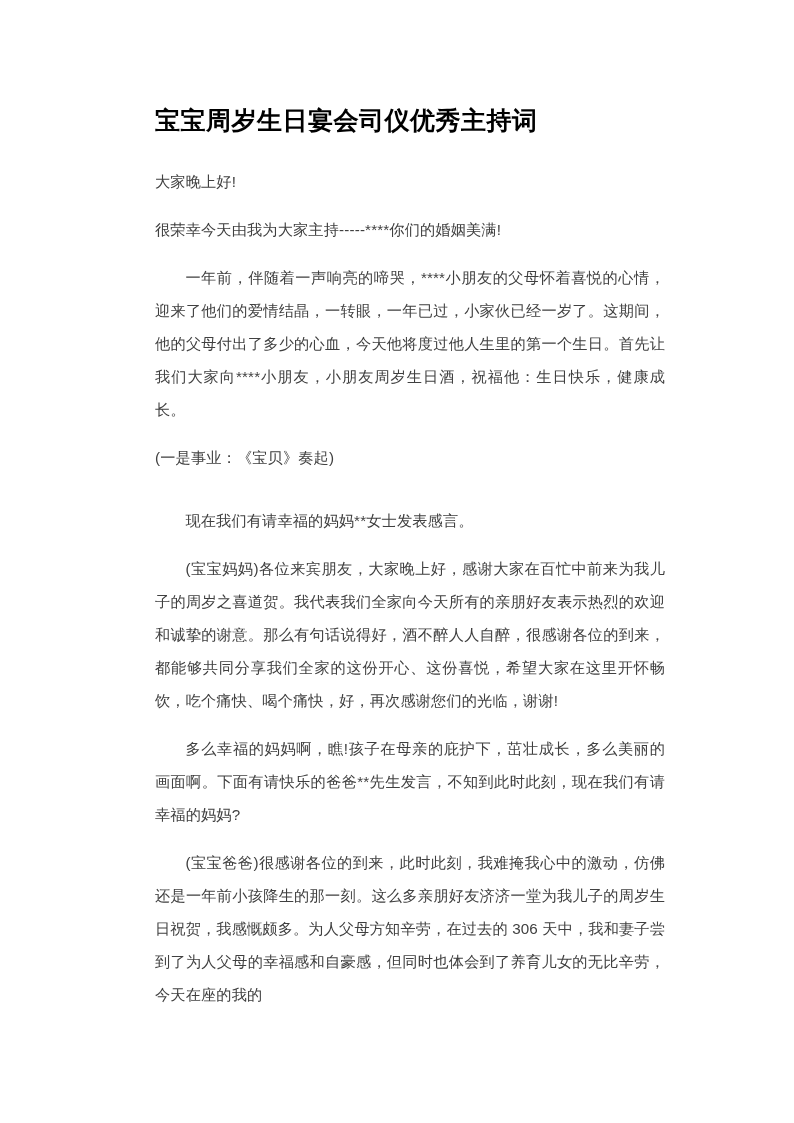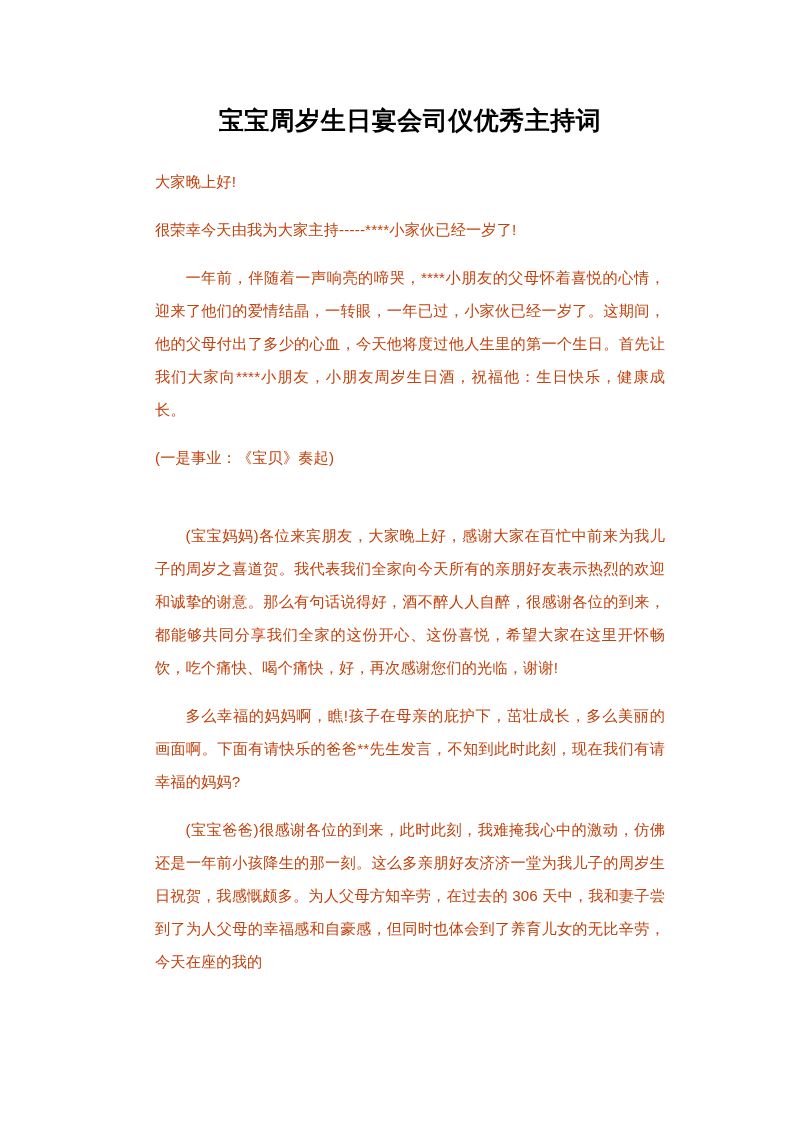--- a/index.html
+++ b/index.html
@@ -21,31 +21,31 @@
     left: 155px;
     top: 0;
     width: 510px;
   }
   .doc-title {
     font-family: "Liberation Sans", "DejaVu Sans", sans-serif;
     font-weight: bold;
     font-size: 25px;
     line-height: 34px;
     color: #000000;
-    text-align: center;
+    text-align: left;
     margin: 0;
     padding-top: 103px;
     letter-spacing: 0.5px;
     white-space: nowrap;
   }
   .para {
     font-family: "Liberation Sans", "DejaVu Sans", sans-serif;
     font-size: 15.2px;
     line-height: 33px;
-    color: #c2410c;
+    color: #404040;
     text-align: justify;
     text-justify: inter-ideograph;
     margin: 0;
     padding: 0;
     letter-spacing: 0.15px;
   }
   .para.indent {
     text-indent: 2em;
   }
   .gap-after-title { height: 28px; }
@@ -57,31 +57,32 @@
 <div class="page">
   <div class="content">
 
     <h1 class="doc-title">宝宝周岁生日宴会司仪优秀主持词</h1>
 
     <div class="gap-after-title"></div>
 
     <p class="para">大家晚上好!</p>
     <div class="gap"></div>
 
-    <p class="para">很荣幸今天由我为大家主持-----****小家伙已经一岁了!</p>
+    <p class="para">很荣幸今天由我为大家主持-----****你们的婚姻美满!</p>
     <div class="gap"></div>
 
     <p class="para indent">一年前，伴随着一声响亮的啼哭，****小朋友的父母怀着喜悦的心情，迎来了他们的爱情结晶，一转眼，一年已过，小家伙已经一岁了。这期间，他的父母付出了多少的心血，今天他将度过他人生里的第一个生日。首先让我们大家向****小朋友，小朋友周岁生日酒，祝福他：生日快乐，健康成长。</p>
     <div class="gap"></div>
 
     <p class="para">(一是事业：《宝贝》奏起)</p>
     <div class="gap"></div>
 
     <div class="gap"></div>
 
+    <p class="para indent">现在我们有请幸福的妈妈**女士发表感言。</p>
     <div class="gap"></div>
 
     <p class="para indent">(宝宝妈妈)各位来宾朋友，大家晚上好，感谢大家在百忙中前来为我儿子的周岁之喜道贺。我代表我们全家向今天所有的亲朋好友表示热烈的欢迎和诚挚的谢意。那么有句话说得好，酒不醉人人自醉，很感谢各位的到来，都能够共同分享我们全家的这份开心、这份喜悦，希望大家在这里开怀畅饮，吃个痛快、喝个痛快，好，再次感谢您们的光临，谢谢!</p>
     <div class="gap"></div>
 
     <p class="para indent">多么幸福的妈妈啊，瞧!孩子在母亲的庇护下，茁壮成长，多么美丽的画面啊。下面有请快乐的爸爸**先生发言，不知到此时此刻，现在我们有请幸福的妈妈?</p>
     <div class="gap"></div>
 
     <p class="para indent">(宝宝爸爸)很感谢各位的到来，此时此刻，我难掩我心中的激动，仿佛还是一年前小孩降生的那一刻。这么多亲朋好友济济一堂为我儿子的周岁生日祝贺，我感慨颇多。为人父母方知辛劳，在过去的 306 天中，我和妻子尝到了为人父母的幸福感和自豪感，但同时也体会到了养育儿女的无比辛劳，今天在座的我的</p>
 

